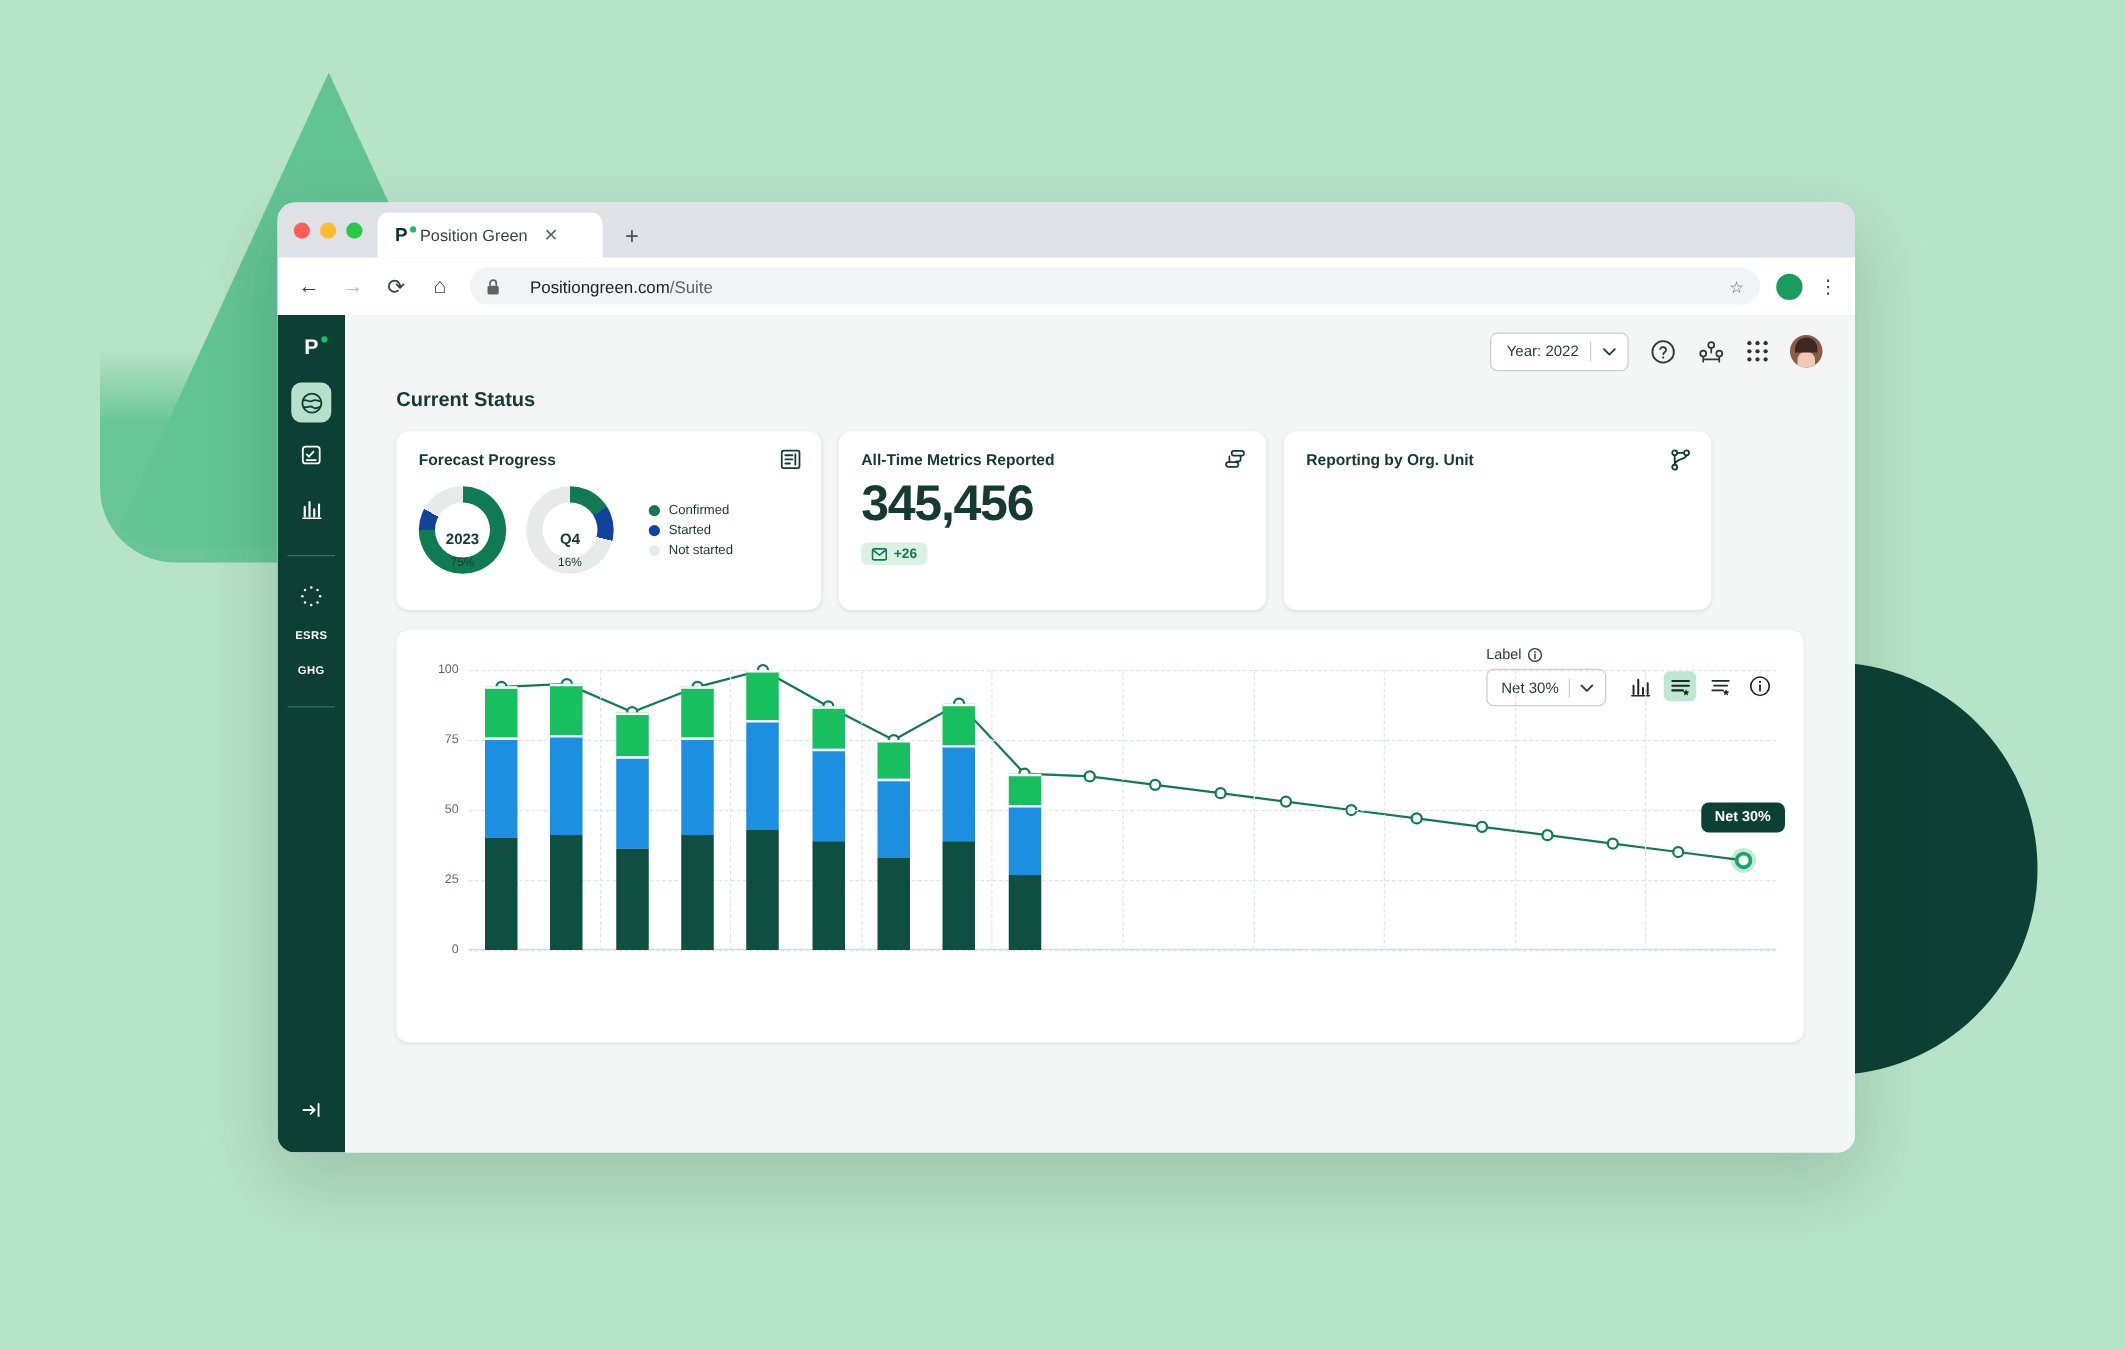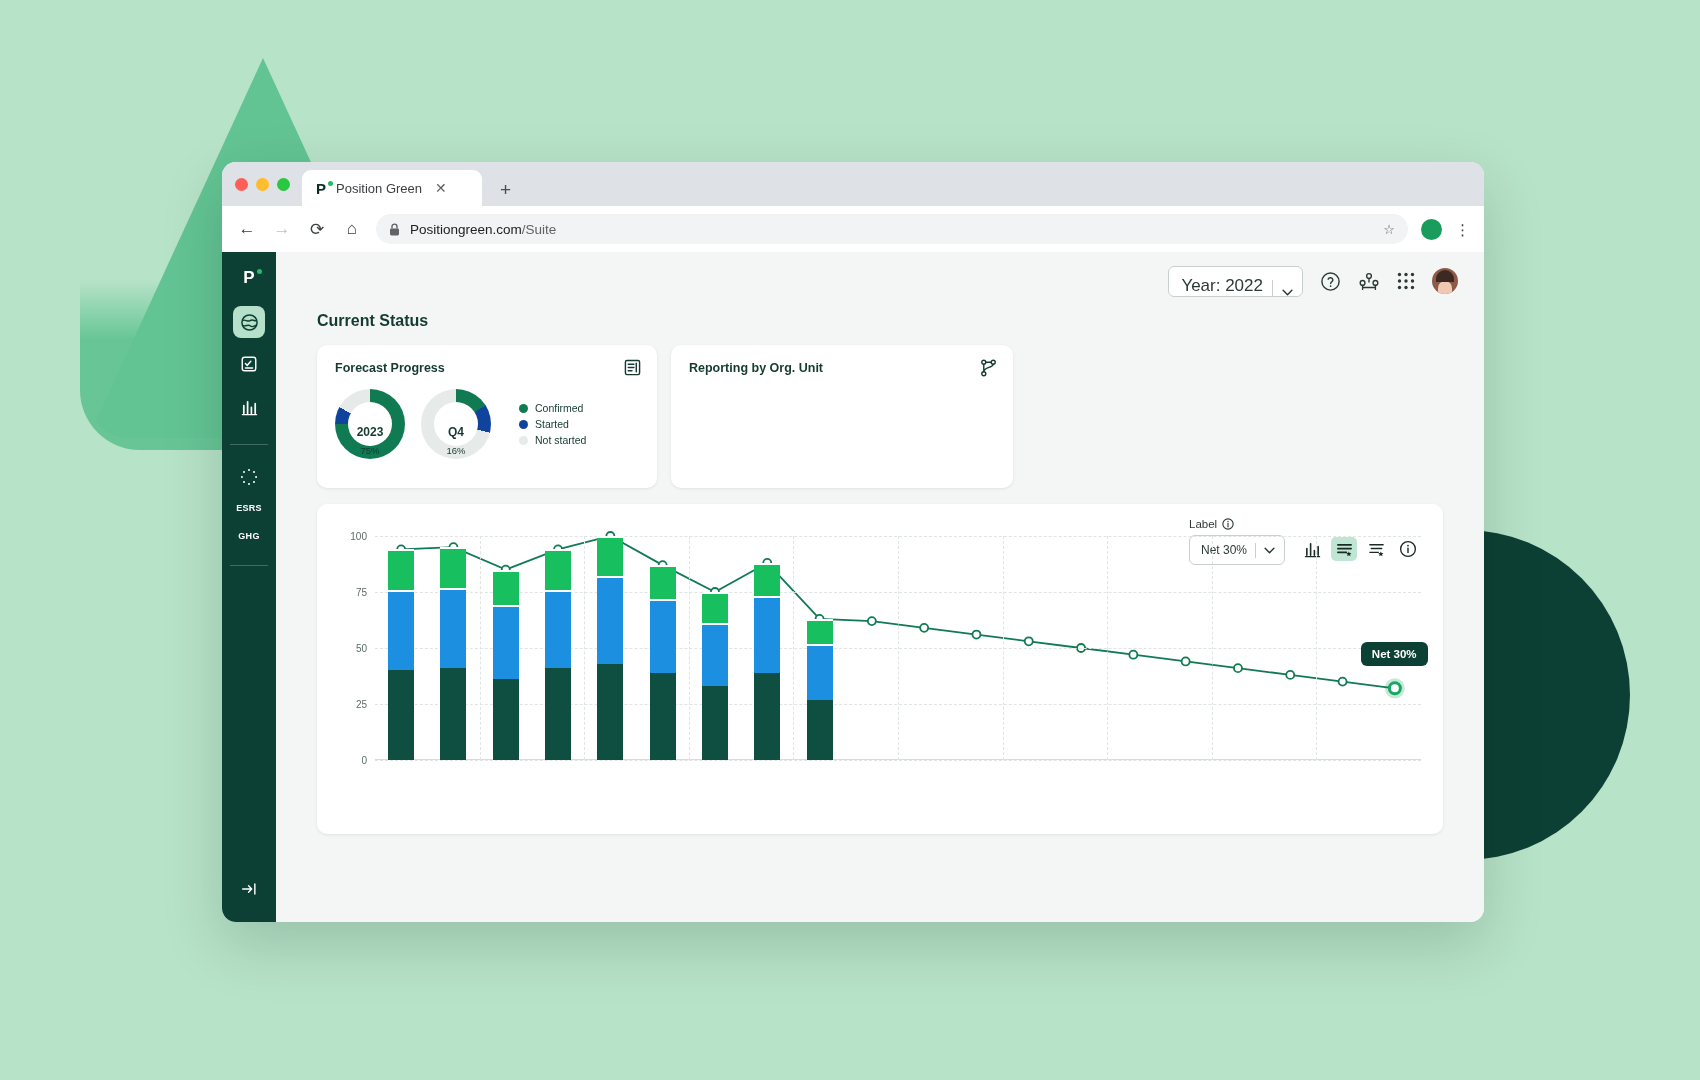--- a/index.html
+++ b/index.html
@@ -60,21 +60,21 @@
   #new-tab-button { font-size: 19px; color: #4a4d50; margin: 0 0 7px 18px; line-height: 1; }
 
   #toolbar {
     height: 46px; background: #fff; display: flex; align-items: center;
     padding: 0 14px; gap: 13px;
   }
   .nav-btn { width: 22px; height: 22px; display: flex; align-items: center; justify-content: center; color: #3c4043; font-size: 17px; }
   .nav-btn.disabled { color: #bdc1c6; }
   #omnibox {
     flex: 1; height: 30px; background: #f1f3f4; border-radius: 16px;
-    display: flex; align-items: center; gap: 10px; padding: 0 13px;
+    display: flex; align-items: center; gap: 24px; padding: 0 13px;
     font-size: 13.5px; color: #202124;
   }
   #omnibox .url-host { color: #202124; }
   #omnibox .url-path { color: #5f6368; }
   #star-icon { margin-left: auto; color: #5f6368; font-size: 13px; }
   #profile-chip { width: 21px; height: 21px; border-radius: 50%; background: #1a9c5c; }
   #kebab-icon { color: #3c4043; font-size: 15px; letter-spacing: 0; line-height: .6; }
 
   
   #app { display: flex; height: calc(760px - 44px - 46px); background: #f4f6f5; }
@@ -99,21 +99,21 @@
   #sidebar-spacer { flex: 1; }
   #collapse-btn { color: #fff; margin-bottom: 20px; font-size: 16px; }
   .nav-sub-divider { width: 38px; height: 1px; background: rgba(255,255,255,.22); margin: 6px 0 0; }
 
   
   #main { flex: 1; overflow: hidden; position: relative; padding: 0 26px; }
 
   #app-header { display: flex; justify-content: flex-end; align-items: center; gap: 17px; height: 58px; }
   #year-select {
     height: 31px; border: 1px solid #c9cfcc; border-radius: 6px; background: #fff;
-    display: flex; align-items: flex-end; gap: 9px; padding: 0 9px 0 12px; font-size: 17px; color: #2b3a35;
+    display: flex; align-items: center; gap: 9px; padding: 0 9px 0 12px; font-size: 12px; color: #2b3a35;
   }
   #year-select .divider { width: 1px; height: 16px; background: #c9cfcc; }
   .header-icon { color: #2b3a35; display: flex; align-items: center; }
   #avatar { width: 26px; height: 26px; border-radius: 50%; background: #8d5a4a; overflow: hidden; position: relative; }
   #avatar::after { content: ""; position: absolute; left: 6px; top: 13px; width: 14px; height: 14px; border-radius: 50% 50% 0 0; background: #f0c9b4; }
   #avatar::before { content: ""; position: absolute; left: 4px; top: 2px; width: 18px; height: 12px; border-radius: 9px 9px 0 0; background: #3c2a22; z-index: 2; }
 
   #page-title { font-size: 16px; font-weight: 700; color: #143a32; margin: 2px 0 15px 15px; }
 
   
@@ -359,20 +359,38 @@
                 <span>Started</span>
               </span>
               <span class="legend-row">
                 <span class="legend-dot" id="ld2" style="background: rgb(230, 234, 232);"></span>
                 <span>Not started</span>
               </span>
             </div>
           </div>
         </div>
 
+        <div class="card" id="card-metrics">
+          <div class="card-title">All-Time Metrics Reported</div>
+          <span class="card-icon">
+            <svg width="18" height="17" viewBox="0 0 20 18">
+              <rect x="7" y="1.5" width="11" height="4.2" rx="2.1" fill="none" stroke="#143a32" stroke-width="1.5"></rect>
+              <rect x="2" y="11.5" width="11" height="4.2" rx="2.1" fill="none" stroke="#143a32" stroke-width="1.5"></rect>
+              <path d="M5 6.2v4.5M15 6.2v2.6a2 2 0 0 1-2 2h-2" fill="none" stroke="#143a32" stroke-width="1.5" stroke-linecap="round"></path>
+            </svg>
+          </span>
+          <div id="metric-value">345,456</div>
+          <span id="metric-badge">
+            <svg width="13" height="11" viewBox="0 0 14 12">
+              <rect x="1" y="1.2" width="12" height="9.6" rx="1.5" fill="none" stroke="#14795a" stroke-width="1.4"></rect>
+              <path d="M1.6 2.4L7 6.6l5.4-4.2" fill="none" stroke="#14795a" stroke-width="1.4" stroke-linecap="round"></path>
+            </svg>
+            <span>+26</span>
+          </span>
+        </div>
 
         <div class="card" id="card-org-unit">
           <div class="card-title">Reporting by Org. Unit</div>
           <span class="card-icon">
             <svg width="17" height="18" viewBox="0 0 18 19">
               <circle cx="4" cy="3.4" r="2.1" fill="none" stroke="#143a32" stroke-width="1.5"></circle>
               <circle cx="4" cy="15.6" r="2.1" fill="none" stroke="#143a32" stroke-width="1.5"></circle>
               <circle cx="14" cy="3.4" r="2.1" fill="none" stroke="#143a32" stroke-width="1.5"></circle>
               <path d="M4 5.5v8M6.1 3.4h5.8M14 5.5c0 4-10 2.6-10 8" fill="none" stroke="#143a32" stroke-width="1.5" stroke-linecap="round"></path>
             </svg>

